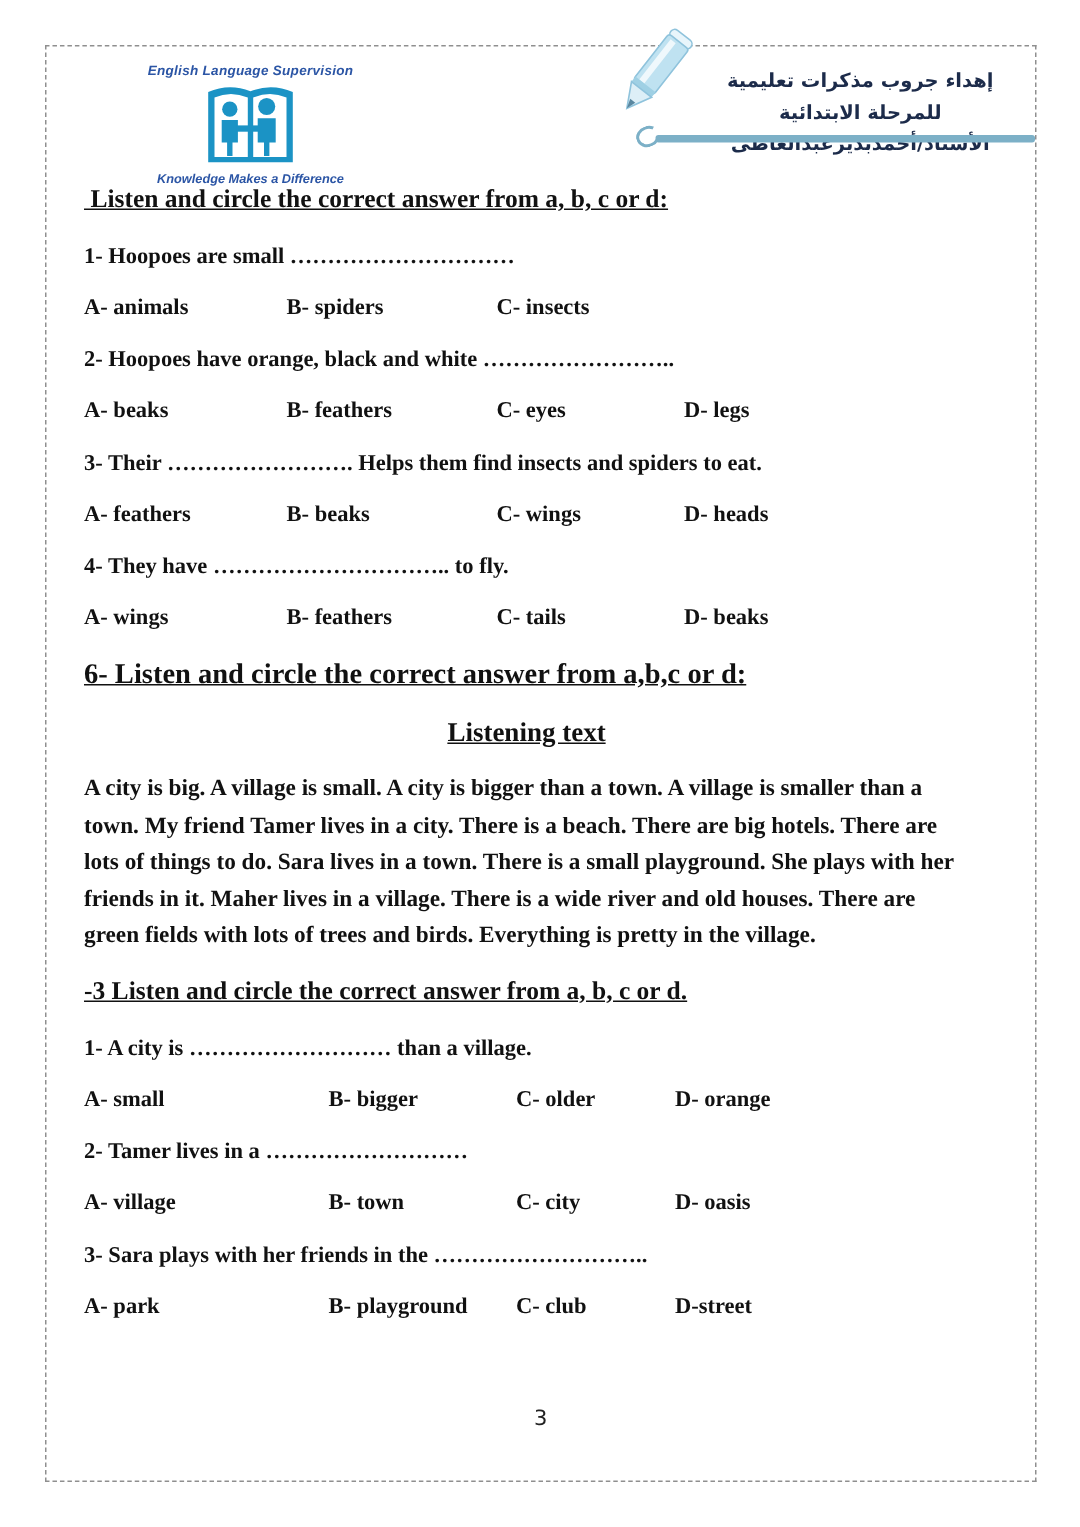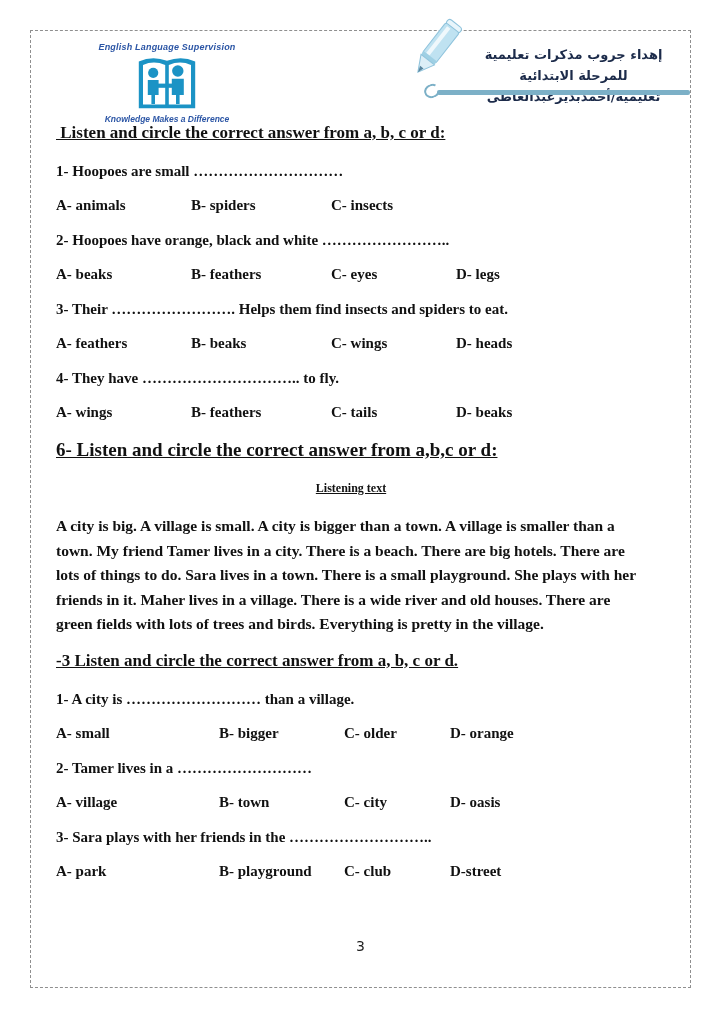--- a/index.html
+++ b/index.html
@@ -55,21 +55,21 @@
     display: grid; font-size: 15px; font-weight: bold; line-height: 20px;
     margin-bottom: 15px;
   }
   .opts1 { grid-template-columns: 135px 140px 125px 1fr; }
   .opts2 { grid-template-columns: 163px 125px 106px 1fr; }
   .s2-title {
     font-size: 19px; font-weight: bold; text-decoration: underline;
     line-height: 25px; margin: 10px 0 15px;
   }
   .listening-heading {
-    font-size: 12px; font-weight: bold; text-decoration: underline;
+    font-size: 18px; font-weight: bold; text-decoration: underline;
     text-align: center; line-height: 23px; margin-bottom: 14px;
   }
   .passage {
     font-size: 15.5px; font-weight: bold; line-height: 24.5px; margin-bottom: 13px;
   }
   .s3-title {
     font-size: 17px; font-weight: bold; text-decoration: underline;
     line-height: 22px; margin: 3px 0 17px;
   }
   .page-number {
@@ -102,21 +102,21 @@
     <rect x="4" y="2" width="16" height="6" rx="3" fill="#e8f5fb" stroke="#8fc3dc" stroke-width="1"></rect>
     <rect x="4" y="7" width="16" height="36" rx="2" fill="#bfe2f1" stroke="#8fc3dc" stroke-width="1"></rect>
     <rect x="7" y="9" width="4" height="32" fill="#ffffff" opacity="0.75"></rect>
     <rect x="4" y="41" width="16" height="4" fill="#9fd0e4"></rect>
     <path d="M4 45 L20 45 L12 60 Z" fill="#ddeff7" stroke="#8fc3dc" stroke-width="1"></path>
     <path d="M10 54 L14 54 L12 60 Z" fill="#5a87a0"></path>
   </svg>
 </div>
 <div class="dedication">
   <div>إهداء جروب مذكرات تعليمية للمرحلة الابتدائية</div>
-  <div>تعليمية/أحمدبديرعبدالعاطى</div>
+  <div>الأستاذ/أحمدبديرعبدالعاطى</div>
 </div>
 <div class="header-bar"></div>
 <div class="tip-swoosh"></div>
 
 <div class="content">
 
   <div class="s1-title"> Listen and circle the correct answer from a, b, c or d:</div>
 
   <div class="q-stem">1- Hoopoes are small …………………………</div>
   <div class="opts opts1">

